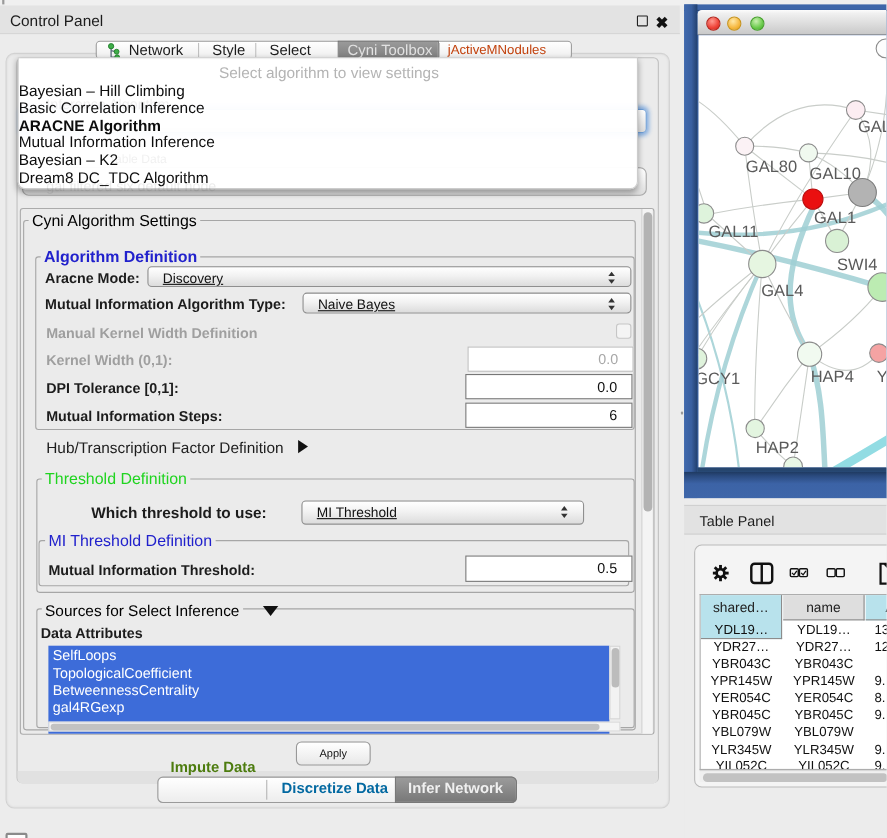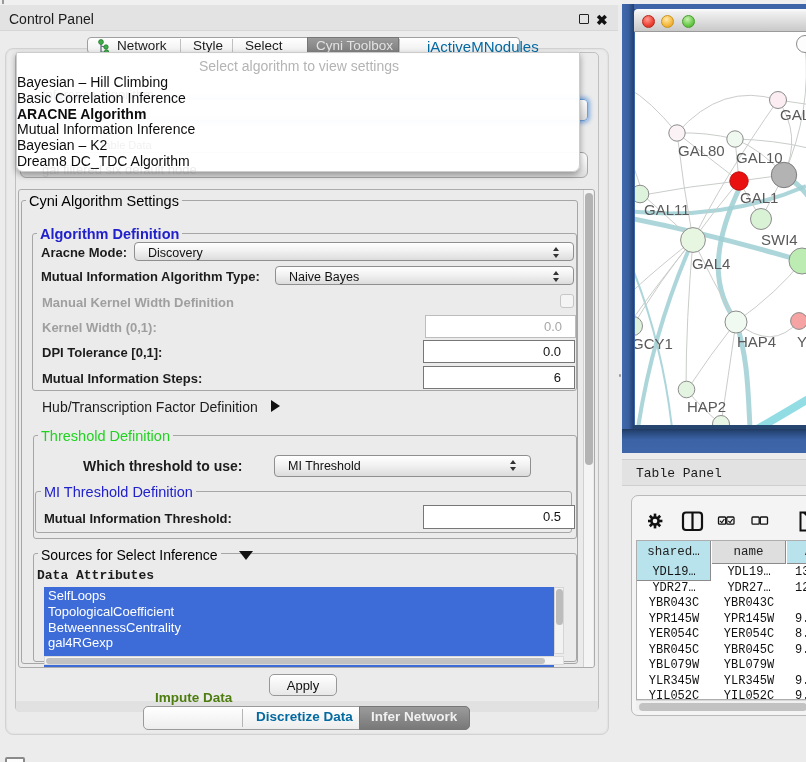--- a/index.html
+++ b/index.html
@@ -6,21 +6,21 @@
   html,body { width:806px; height:762px; overflow:hidden; }
   body { font-family:"Liberation Sans", sans-serif; background:#ececec; position:relative; }
   .abs { position:absolute; }
   .lbl { font-size:13px; color:#1c1c1c; white-space:nowrap; }
   .b { font-weight:bold; }
   .dis { color:#9f9f9f; }
   .groupbox { position:absolute; border:1px solid #a6a6a6; border-radius:3px; }
   .gtitle { position:absolute; font-size:14.5px; background:#ebebeb; padding:0 3px; white-space:nowrap;text-align:right; }
   .combo { position:absolute; border:1px solid #8f8f8f; border-radius:4px;
            background:linear-gradient(#ffffff, #f2f2f2 45%, #dcdcdc); font-size:12.5px; color:#111; }
-  .combo .ct { position:absolute; left:13px; top:3px; }
+  .combo .ct { position:absolute; left:13px; top:3px;text-decoration:underline; }
   .spin { position:absolute; display:block; right:12px; top:4px; width:8px; }
   .spin .u { display:block; width:0;height:0;border-left:3.5px solid transparent;border-right:3.5px solid transparent;border-bottom:4.5px solid #333; margin-bottom:2.5px;}
   .spin .d { display:block; width:0;height:0;border-left:3.5px solid transparent;border-right:3.5px solid transparent;border-top:4.5px solid #333;}
   .tfield { position:absolute; background:#fff; border:1px solid #9a9a9a; font-size:13px; color:#111;
             text-align:right; padding:3px 13px 0 0; }
 </style>
 </head>
 <body>
 
 <div class="abs" id="leftpanel" style="left:0;top:0;width:622px;height:762px;background:#ececec;">
@@ -39,21 +39,21 @@
   <div class="groupbox" style="left:15px;top:52px;width:584px;height:660px;border-color:#c0c0c0;border-radius:5px;background:#ebebeb;"></div>
   <div class="abs" style="left:16px;top:701px;width:582px;height:11px;background:#e1e1e1;border-radius:0 0 4px 4px;"></div>
 
   <div class="abs" id="tabbar" style="left:87px;top:37px;height:17px;">
     <div class="abs" style="left:0;top:0;width:433px;height:17px;border:1px solid #9f9f9f;border-radius:4px;background:linear-gradient(#ffffff,#eeeeee);"></div>
     <div class="abs" style="left:220px;top:0;width:92px;height:17px;background:linear-gradient(#9a9a9a,#7e7e7e);border:1px solid #777;"></div>
     <div class="abs" style="left:30px;top:1px;font-size:13.5px;color:#1c1c1c;">Network</div>
     <div class="abs" style="left:106px;top:1px;font-size:13.5px;color:#1c1c1c;">Style</div>
     <div class="abs" style="left:158px;top:1px;font-size:13.5px;color:#1c1c1c;">Select</div>
     <div class="abs" style="left:229px;top:1px;font-size:13.5px;color:#e2e2e2;white-space:nowrap;">Cyni Toolbox</div>
-    <div class="abs" style="left:320px;top:1px;font-size:15px;color:#0369a1;white-space:nowrap;margin-left:20px;">jActiveMNodules</div>
+    <div class="abs" style="left:320px;top:1px;font-size:12px;color:#c2410c;white-space:nowrap;">jActiveMNodules</div>
     <div class="abs" style="left:93px;top:2px;width:1px;height:13px;background:#c0c0c0;"></div>
     <div class="abs" style="left:145px;top:2px;width:1px;height:13px;background:#c0c0c0;"></div>
     <div class="abs" style="left:312px;top:2px;width:1px;height:13px;background:#c0c0c0;"></div>
 
     <svg class="abs" style="left:11px;top:2px;" width="12" height="15" viewBox="0 0 12 15">
       <path d="M3 4 L3 13 M3 13 L8 13 M3 7 L7 8" stroke="#5a6b7a" stroke-width="1.2" fill="none"></path>
       <circle cx="3" cy="3" r="2.4" fill="#3fae49" stroke="#1e7c28" stroke-width="0.8"></circle>
       <circle cx="8" cy="8" r="2.2" fill="#3fae49" stroke="#1e7c28" stroke-width="0.8"></circle>
       <circle cx="8.5" cy="13" r="2.2" fill="#3fae49" stroke="#1e7c28" stroke-width="0.8"></circle>
     </svg>
@@ -120,34 +120,34 @@
   </div>
 
   <div class="groupbox" style="left:35px;top:491px;width:537px;height:42px;"></div>
   <div class="gtitle" style="left:41px;top:484px;color:#2121cc;">MI Threshold Definition</div>
   <div class="abs lbl b" style="left:44px;top:511px;">Mutual Information Threshold:</div>
   <div class="tfield" style="left:423px;top:505px;width:152px;height:24px;border-color:#777;">0.5</div>
 
   <div class="groupbox" style="left:33px;top:553px;width:544px;height:109px;"></div>
   <div class="gtitle" style="left:38px;top:547px;font-size:14px;">Sources for Select Inference</div>
   <div class="abs" style="left:239px;top:551px;width:0;height:0;border-left:7px solid transparent;border-right:7px solid transparent;border-top:9px solid #111;"></div>
-  <div class="abs lbl b" style="left:37px;top:568px;font-family:Liberation Mono, monospace;">Data Attributes</div>
+  <div class="abs lbl b" style="left:37px;top:568px;">Data Attributes</div>
 
   <div class="abs" style="left:44px;top:587px;width:510px;height:80px;background:#3d6cd9;overflow:hidden;">
     <div style="font-size:13px;color:#fff;padding-left:4px;line-height:15.8px;padding-top:1px;">
       SelfLoops<br>TopologicalCoefficient<br>BetweennessCentrality<br>gal4RGexp
     </div>
   </div>
   <div class="abs" style="left:554px;top:587px;width:10px;height:67px;background:#f2f2f2;border:1px solid #d5d5d5;"></div>
   <div class="abs" style="left:555.5px;top:589px;width:7px;height:36px;background:#bcbcbc;border-radius:3.5px;"></div>
   <div class="abs" style="left:44px;top:656px;width:520px;height:9px;background:#f4f4f4;border:1px solid #dadada;"></div>
   <div class="abs" style="left:46px;top:657.5px;width:499px;height:6px;background:#c2c2c2;border-radius:3px;"></div>
 
   <div class="abs" style="left:269px;top:674px;width:68px;height:22px;border:1px solid #989898;border-radius:5px;background:linear-gradient(#ffffff,#e8e8e8);text-align:center;">
-    <span style="font-size:13px;color:#111;line-height:21px;">Apply</span>
+    <span style="font-size:10px;color:#111;line-height:21px;">Apply</span>
   </div>
 
   <div class="abs" style="left:143px;top:706px;width:327px;height:24px;border:1px solid #9a9a9a;border-radius:5px;background:linear-gradient(#ffffff,#ededed);"></div>
   <div class="abs" style="left:359px;top:706px;width:111px;height:24px;background:linear-gradient(#9b9b9b,#787878);border:1px solid #787878;border-radius:0 5px 5px 0;"></div>
   <div class="abs b" style="left:155px;top:690px;font-size:13.5px;color:#4d7c0f;">Impute Data</div>
   <div class="abs b" style="left:256px;top:709px;font-size:13.5px;color:#0369a1;">Discretize Data</div>
   <div class="abs b" style="left:371px;top:709px;font-size:13.5px;color:#f0f0f0;">Infer Network</div>
   <div class="abs" style="left:242px;top:709px;width:1px;height:18px;background:#b5b5b5;"></div>
 
   <div class="abs" style="left:5px;top:757px;width:20px;height:10px;border:2.5px solid #8a8a8a;border-radius:2px;background:#fdfdfd;"></div>
@@ -254,21 +254,21 @@
           <text x="632" y="349">GCY1</text>
           <text x="737" y="347">HAP4</text>
           <text x="797" y="347">YE</text>
           <text x="687" y="412">HAP2</text>
         </g>
       </svg>
     </div>
     <div class="abs" style="left:0;top:416px;width:172px;height:4px;background:#26466f;"></div>
   </div>
 
-  <div class="abs" style="left:0;top:453px;width:184px;height:309px;background:#ececec;font-family:Liberation Mono, monospace;">
+  <div class="abs" style="left:0;top:453px;width:184px;height:309px;background:#ececec;">
     <div class="abs" style="left:0;top:6px;width:184px;height:27px;background:#e2e2e2;border-top:1px solid #d0d0d0;border-bottom:1px solid #cfcfcf;">
       <div class="abs lbl" style="left:14px;top:6px;">Table Panel</div>
     </div>
 
     <div class="abs" style="left:9px;top:42px;width:180px;height:221px;background:#f4f4f4;border:1px solid #b9b9b9;border-radius:7px 0 0 7px;">
 
       <svg class="abs" style="left:16px;top:15px;" width="164" height="22" viewBox="0 0 164 22">
 
         <g transform="translate(7,10)">
           <g fill="#111">

